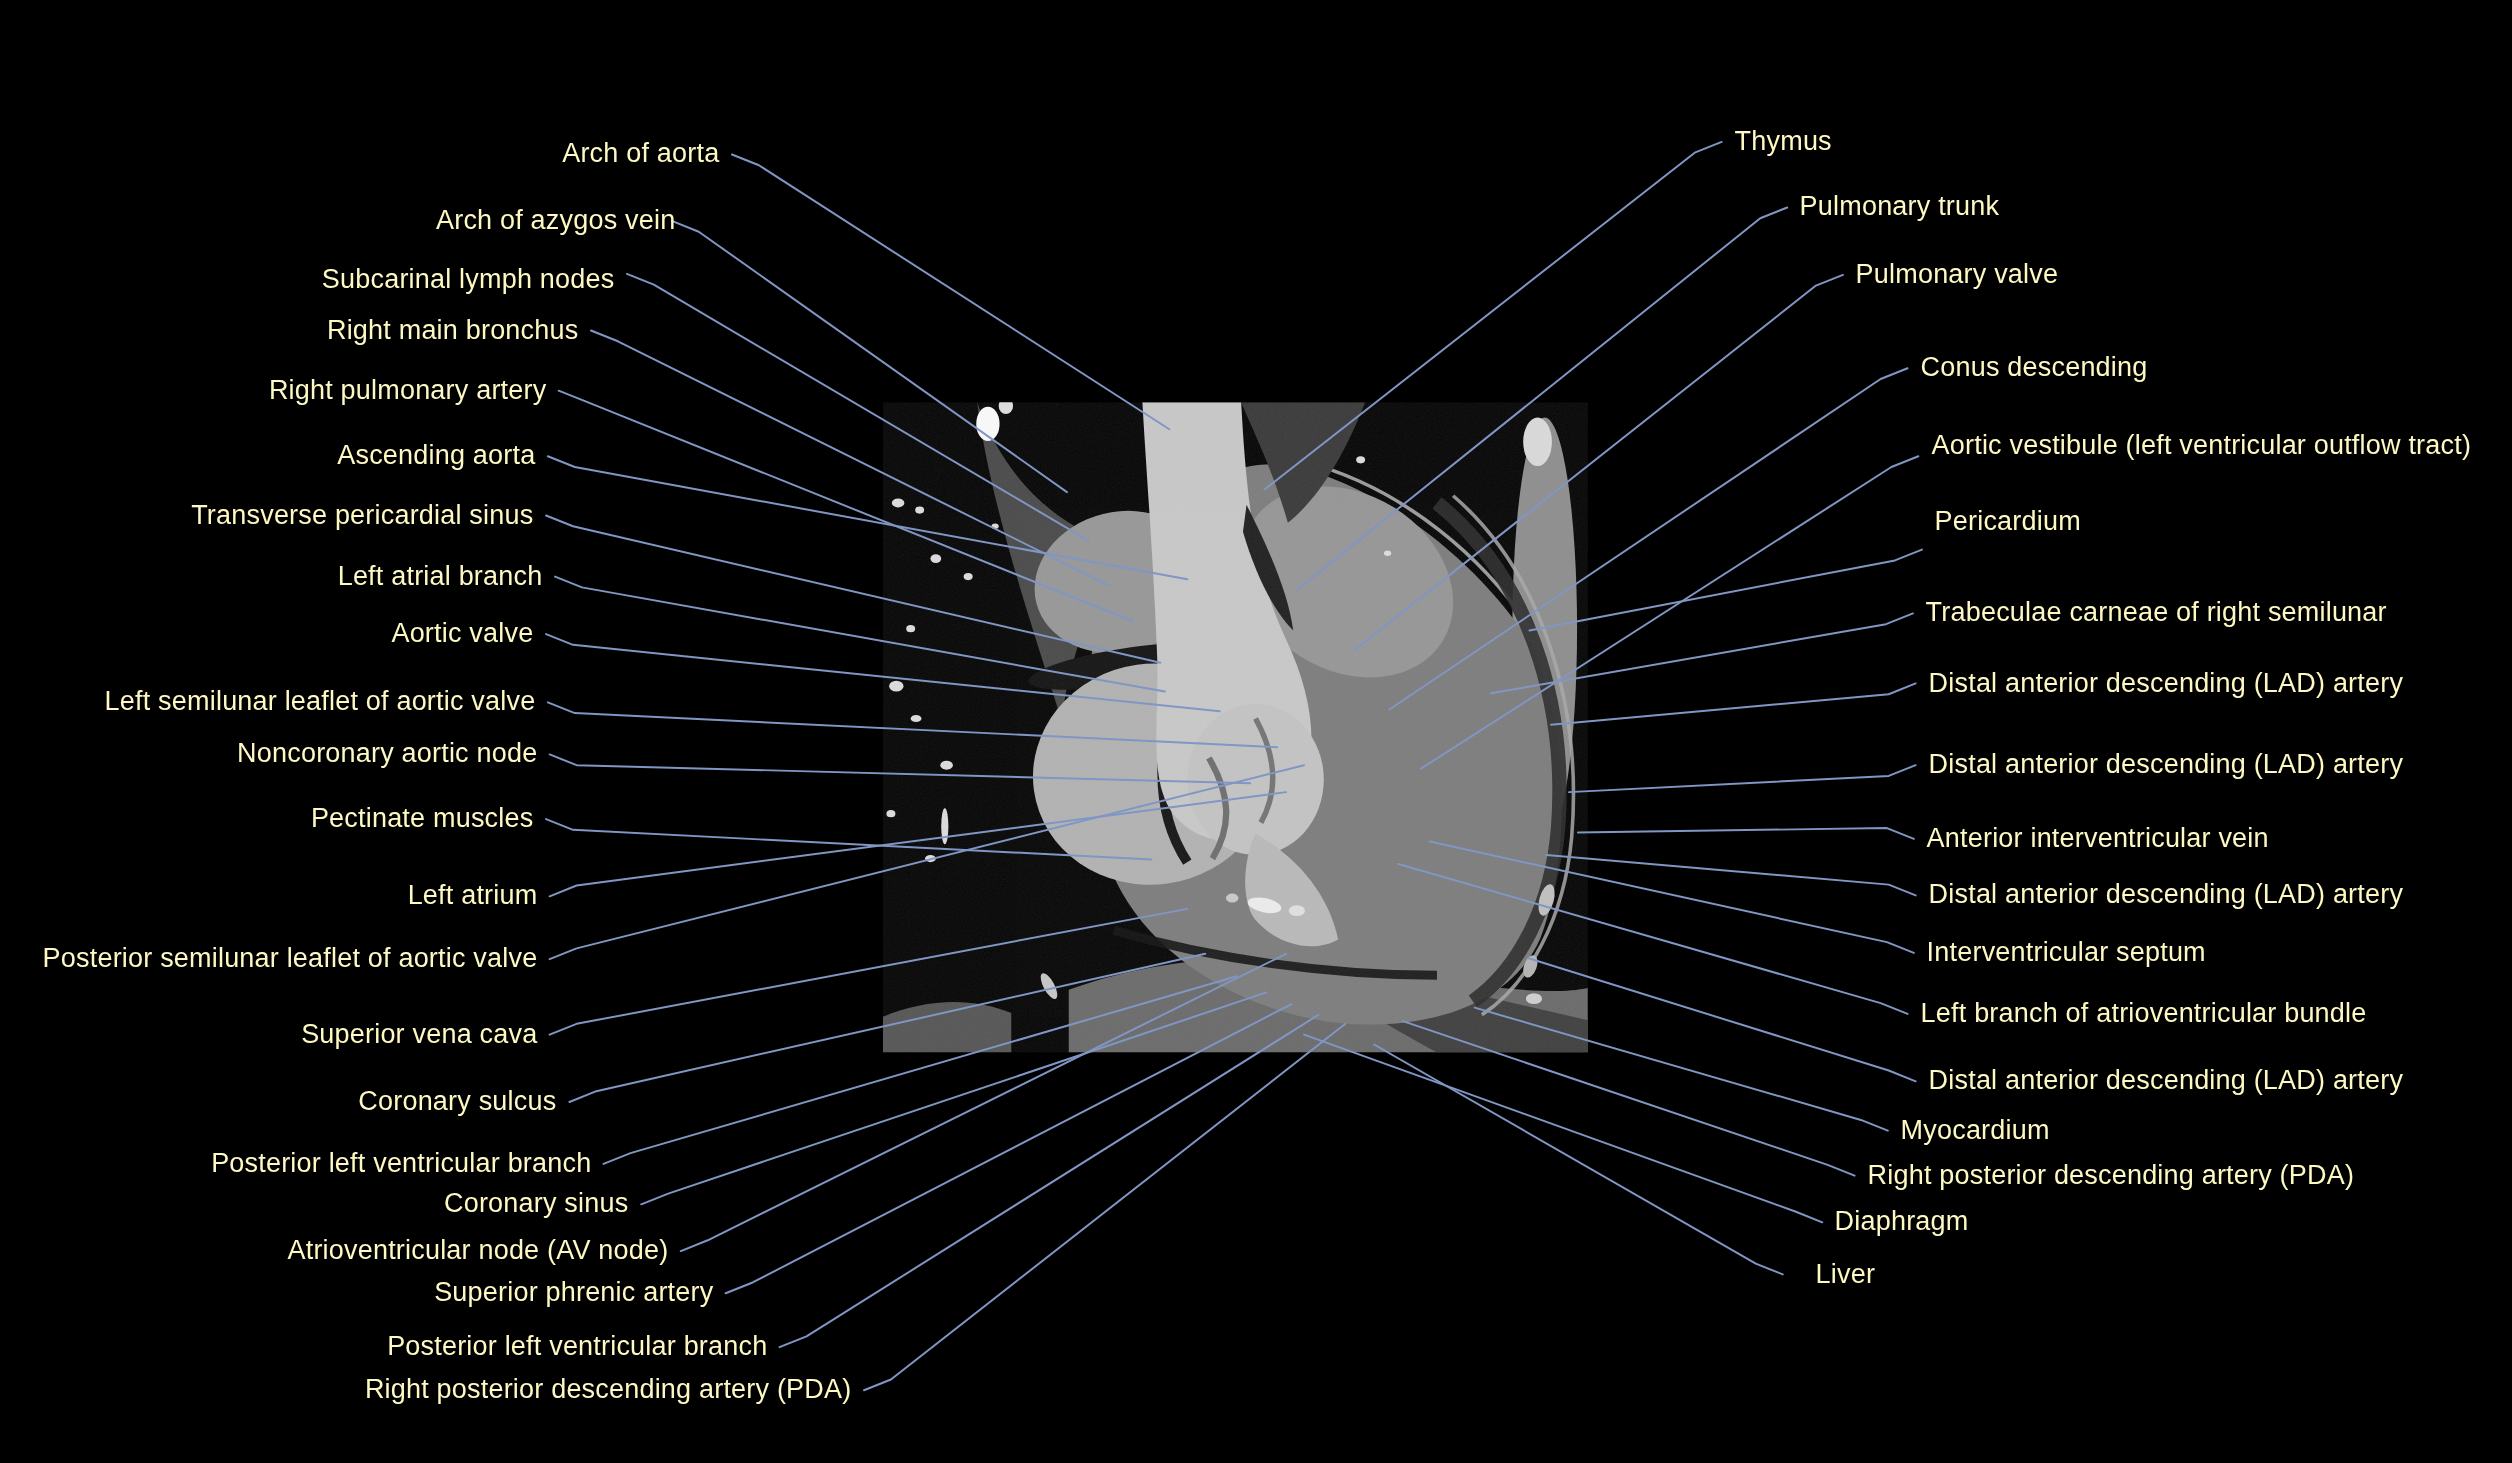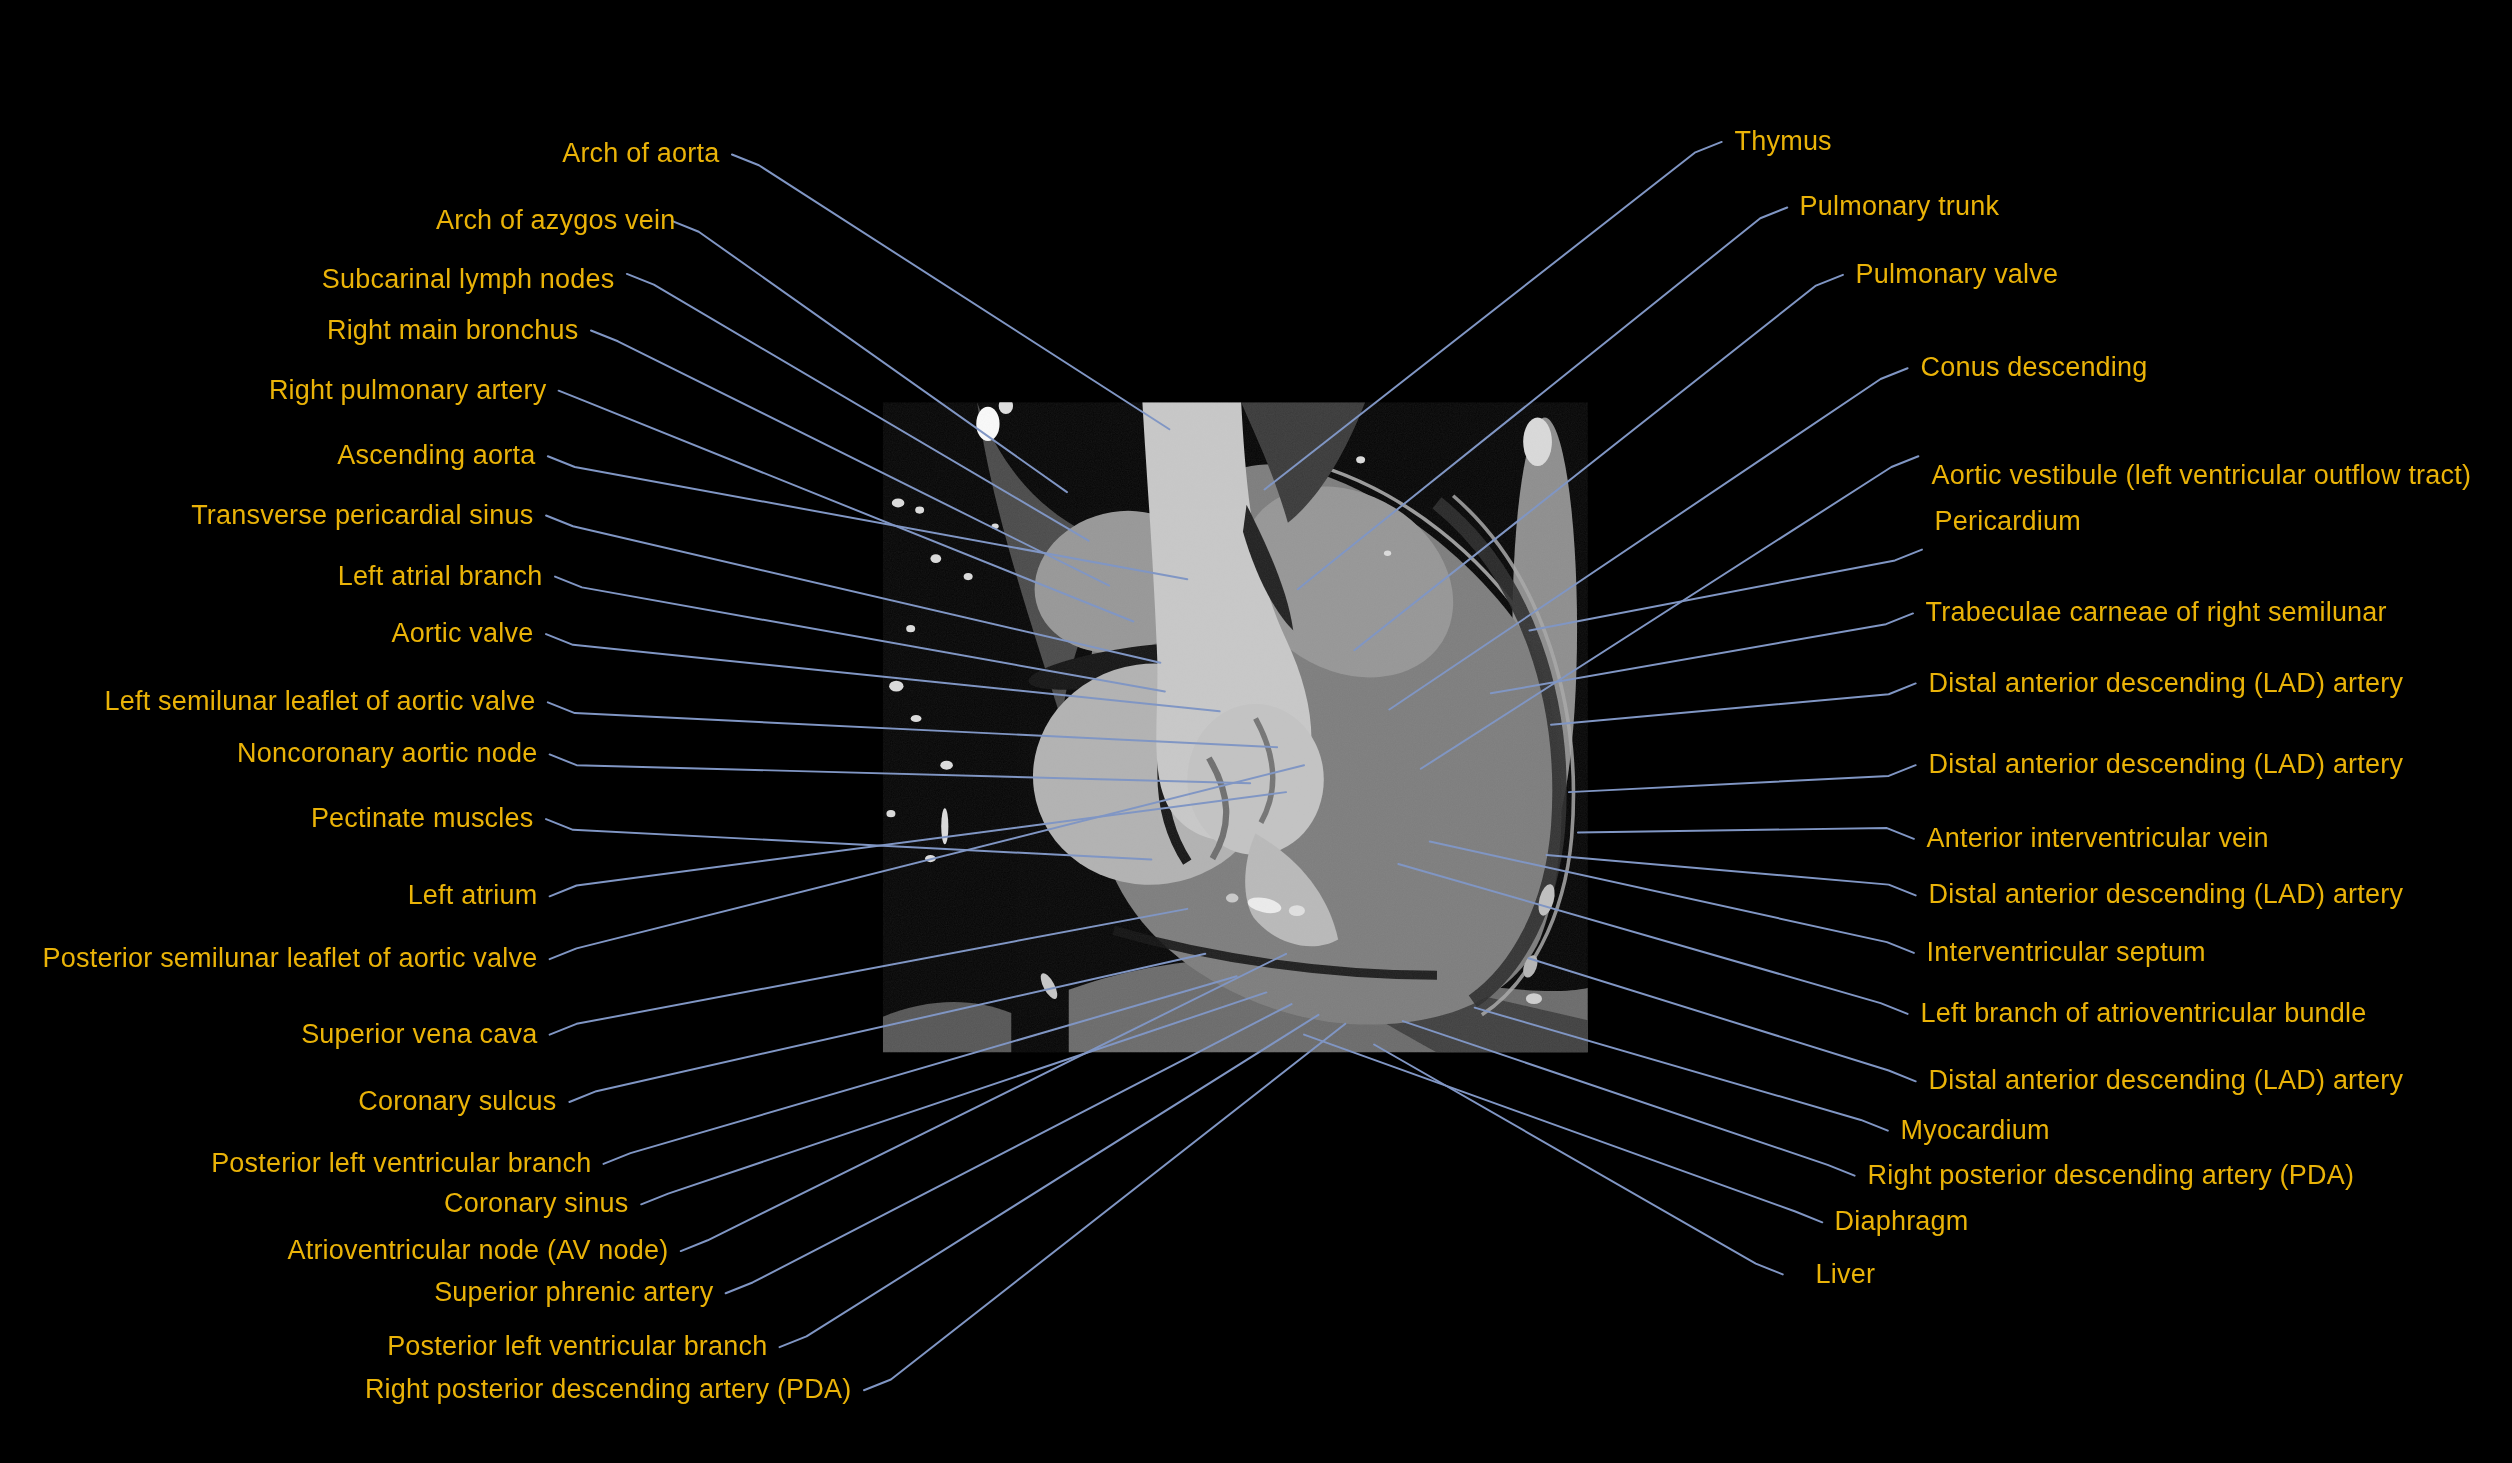--- a/index.html
+++ b/index.html
@@ -3,21 +3,21 @@
 <meta charset="utf-8">
 <style>
   html,body{margin:0;padding:0;background:#000;}
   .stage{
     position:relative;width:2512px;height:1463px;background:#000000;
     font-family:"Liberation Sans",sans-serif;overflow:hidden;
   }
   svg.scene{position:absolute;left:0;top:0;}
   #labels{position:absolute;left:0;top:0;width:100%;height:100%;pointer-events:none;}
   .label{
-    position:absolute;color:#eab308;font-size:27px;line-height:1.15;
+    position:absolute;color:#fef9c3;font-size:27px;line-height:1.15;
     white-space:nowrap;letter-spacing:0.2px;
   }
   .label.left{transform:translate(calc(-100% - 12.6px),-50%);}
   .label.right{transform:translate(12.6px,-50%);}
   .leader{fill:none;stroke:#8096c4;stroke-width:2.2px;stroke-linejoin:round;stroke-linecap:round;}
 </style>
 </head>
 <body>
 
 <div class="stage">
@@ -171,21 +171,21 @@
       <div class="label left" style="left: 604px; top: 1164px;">Posterior left ventricular branch</div>
       <div class="label left" style="left: 641px; top: 1204px;">Coronary sinus</div>
       <div class="label left" style="left: 681px; top: 1251px;">Atrioventricular node (AV node)</div>
       <div class="label left" style="left: 726px; top: 1293px;">Superior phrenic artery</div>
       <div class="label left" style="left: 780px; top: 1347px;">Posterior left ventricular branch</div>
       <div class="label left" style="left: 864px; top: 1390px;">Right posterior descending artery (PDA)</div>
       <div class="label right" style="left: 1722px; top: 142px;">Thymus</div>
       <div class="label right" style="left: 1787px; top: 207px;">Pulmonary trunk</div>
       <div class="label right" style="left: 1843px; top: 275px;">Pulmonary valve</div>
       <div class="label right" style="left: 1908px; top: 368px;">Conus descending</div>
-      <div class="label right" style="left: 1919px; top: 476px;">Aortic vestibule (left ventricular outflow tract)</div>
+      <div class="label right" style="left: 1919px; top: 446px;">Aortic vestibule (left ventricular outflow tract)</div>
       <div class="label right" style="left: 1922px; top: 522px;">Pericardium</div>
       <div class="label right" style="left: 1913px; top: 613px;">Trabeculae carneae of right semilunar</div>
       <div class="label right" style="left: 1916px; top: 684px;">Distal anterior descending (LAD) artery</div>
       <div class="label right" style="left: 1916px; top: 765px;">Distal anterior descending (LAD) artery</div>
       <div class="label right" style="left: 1914px; top: 839px;">Anterior interventricular vein</div>
       <div class="label right" style="left: 1916px; top: 895px;">Distal anterior descending (LAD) artery</div>
       <div class="label right" style="left: 1914px; top: 953px;">Interventricular septum</div>
       <div class="label right" style="left: 1908px; top: 1014px;">Left branch of atrioventricular bundle</div>
       <div class="label right" style="left: 1916px; top: 1081px;">Distal anterior descending (LAD) artery</div>
       <div class="label right" style="left: 1888px; top: 1131px;">Myocardium</div>

